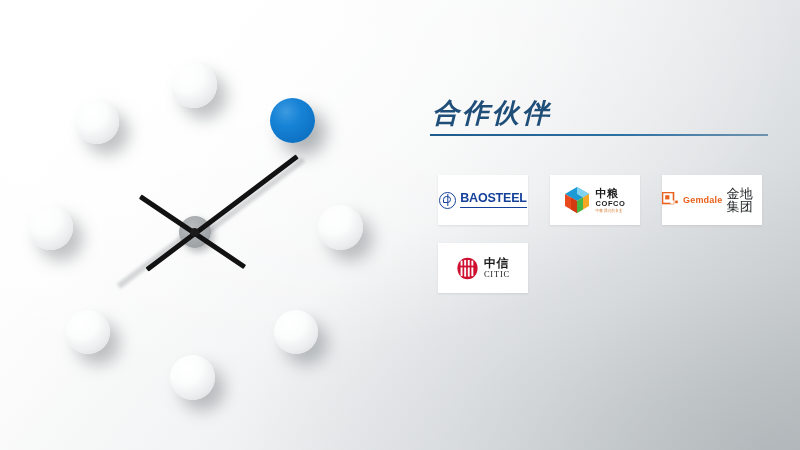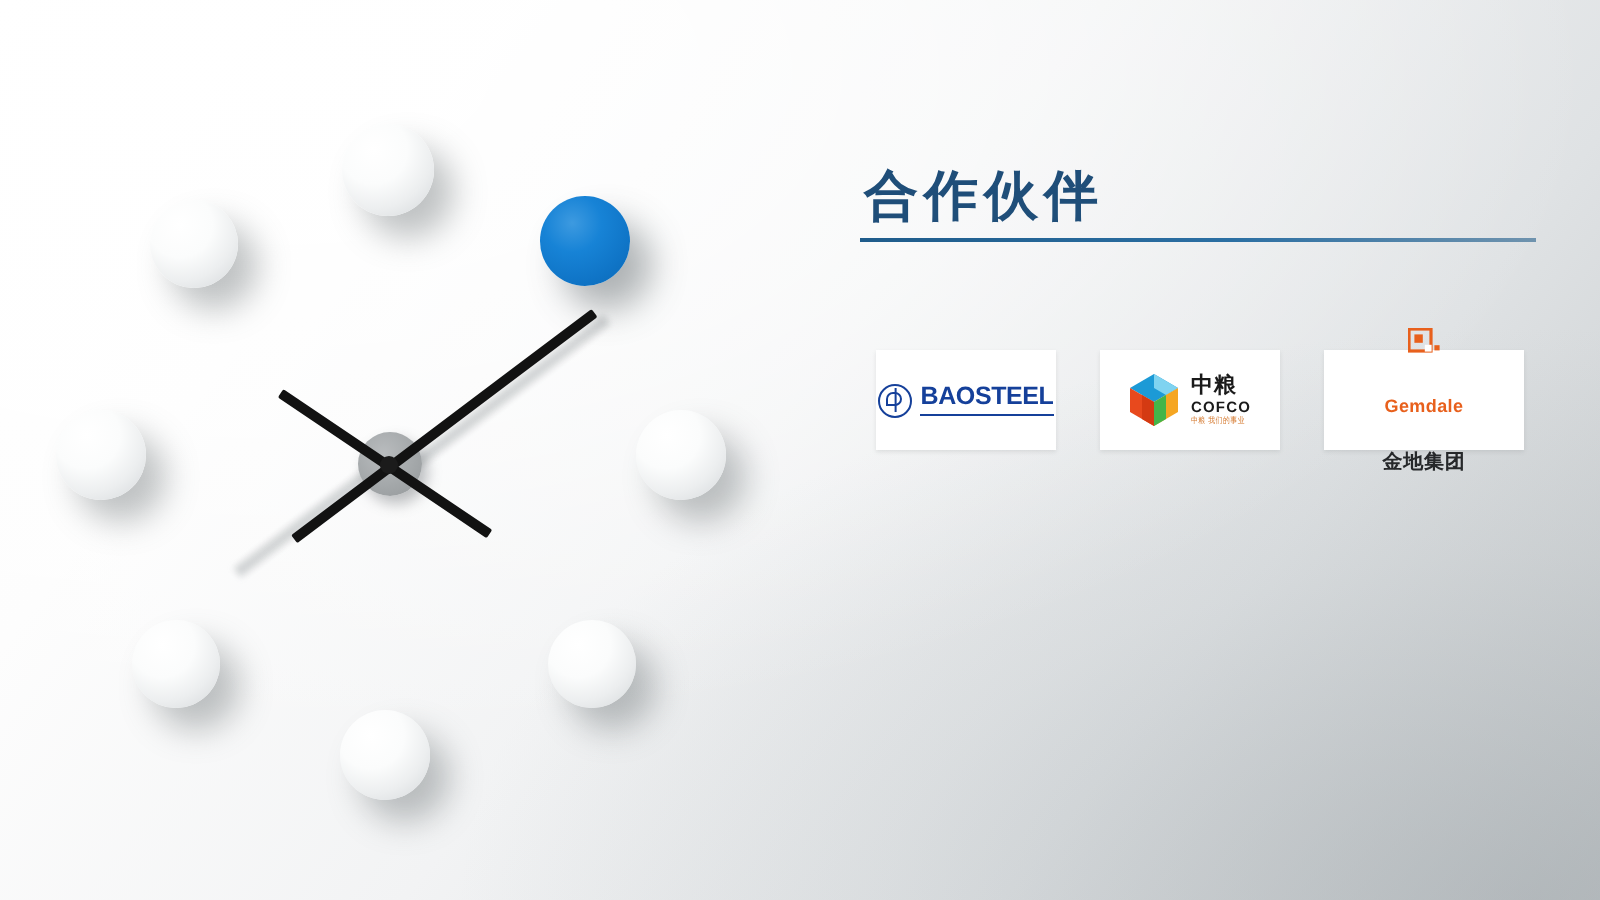--- a/index.html
+++ b/index.html
@@ -78,22 +78,23 @@
     transform-origin: 0% 50%;
     background: rgba(120,126,130,0.30);
     border-radius: 1px;
     filter: blur(1.6px);
   }
 
   
   .panel {
     position: absolute;
     left: 430px;
-    top: 84px;
+    top: 99px;
     width: 340px;
+    font-style: italic;
   }
   .panel-title {
     font-size: 27px;
     font-weight: bold;
     letter-spacing: 3px;
     color: #1f4e79;
     line-height: 1.05;
     padding-left: 2px;
     white-space: nowrap;
   }
@@ -201,38 +202,37 @@
   }
   .desano-line {
     font-size: 10.5px;
     font-weight: bold;
     color: #222426;
     letter-spacing: 0.4px;
   }
 
   
   .gemdale {
-    flex-direction: column;
-    gap: 19px;
+    gap: 4px;
   }
   .gem-mark {
     width: 17px;
     height: 16px;
     position: relative;
   }
   .gem-en {
     font-size: 9px;
     font-weight: bold;
     color: #e8601c;
     letter-spacing: 0.2px;
     line-height: 1;
   }
   .gem-cn {
-    font-size: 10px;
-    font-weight: bold;
+    font-size: 13px;
+    font-weight: normal;
     color: #26282a;
     letter-spacing: 0.4px;
     line-height: 1;
   }
 
   
   .citic { gap: 5px; }
   .citic-mark {
     width: 23px;
     height: 23px;
@@ -324,15 +324,31 @@
           <rect x="0.5" y="0.5" width="11" height="11" fill="none" stroke="#e8601c" stroke-width="1.6"></rect>
           <rect x="3.2" y="3.2" width="4.2" height="4.2" fill="#e8601c"></rect>
           <rect x="8.4" y="8.4" width="3.4" height="3.4" fill="#ffffff"></rect>
           <rect x="13.2" y="8.6" width="2.6" height="2.6" fill="#e8601c"></rect>
         </svg>
       </div>
       <div class="gem-en">Gemdale</div>
       <div class="gem-cn">金地集团</div>
     </div>
 
+    <div class="logo-card citic">
+      <div class="citic-mark">
+        <svg width="23" height="23" viewBox="0 0 23 23">
+          <path d="M11.5 0.8 C17.3 0.8 21.6 5.3 21.6 11.2 C21.6 17.3 17.3 22.2 11.5 22.2 C5.7 22.2 1.4 17.3 1.4 11.2 C1.4 5.3 5.7 0.8 11.5 0.8 Z" fill="#cf1030"></path>
+          <rect x="4.6" y="3.6" width="1.9" height="15.5" fill="#ffffff"></rect>
+          <rect x="8.2" y="3.0" width="1.9" height="16.6" fill="#ffffff"></rect>
+          <rect x="11.8" y="3.0" width="1.9" height="16.6" fill="#ffffff"></rect>
+          <rect x="15.4" y="3.6" width="1.9" height="15.5" fill="#ffffff"></rect>
+          <rect x="3.4" y="8.6" width="16.2" height="1.8" fill="#cf1030"></rect>
+        </svg>
+      </div>
+      <div class="citic-text">
+        <div class="citic-cn">中信</div>
+        <div class="citic-en">CITIC</div>
+      </div>
+    </div>
 
   </div>
 </div>
 
 </body></html>

